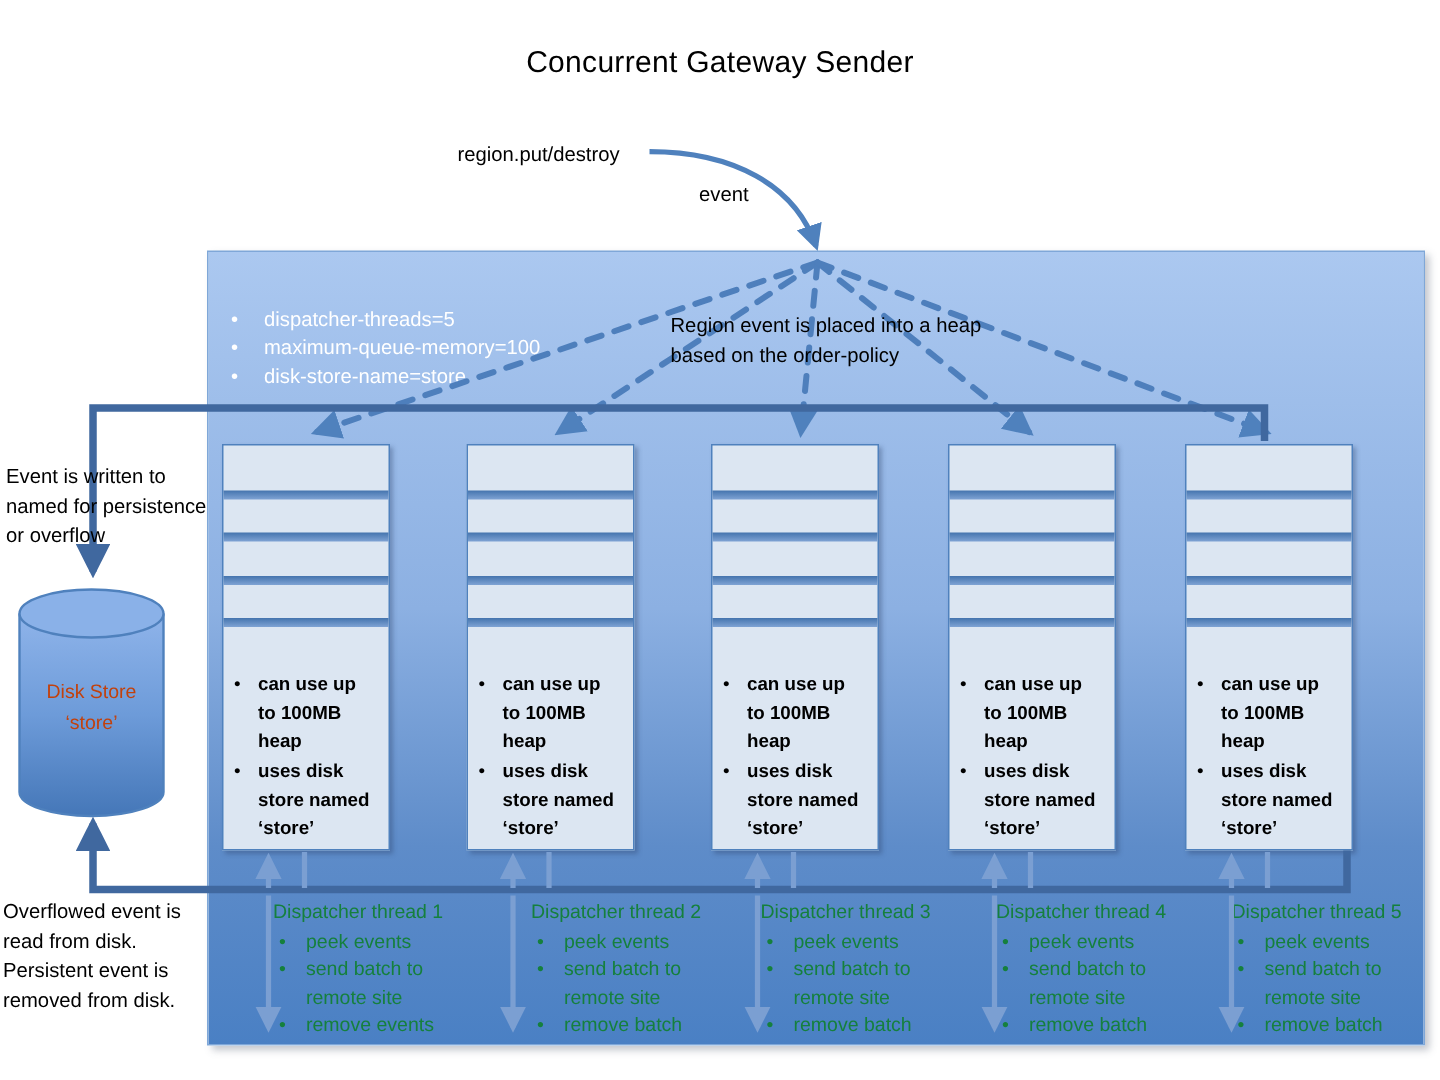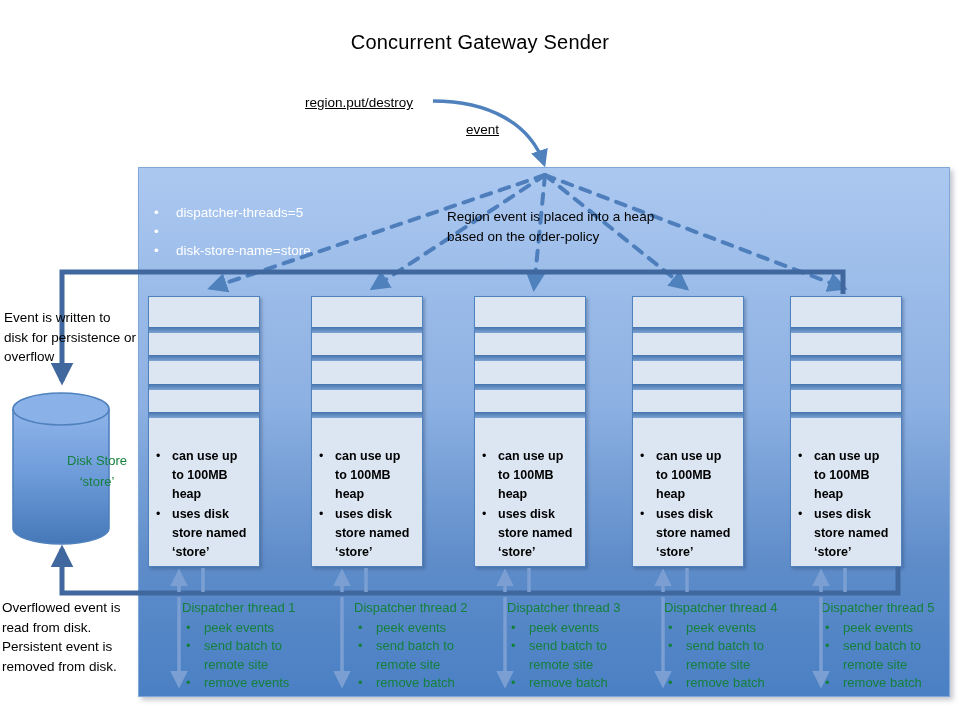--- a/index.html
+++ b/index.html
@@ -1,20 +1,20 @@
 <!DOCTYPE html>
 <html><head>
 <meta charset="utf-8">
 <style>
   html,body{margin:0;padding:0;background:#ffffff;}
   .canvas{position:relative;width:960px;height:720px;background:#fff;overflow:hidden;
           font-family:"Liberation Sans", sans-serif;color:#000;}
   .abs{position:absolute;}
   .page-title{top:31px;left:240px;width:480px;text-align:center;font-size:20px;letter-spacing:.2px;z-index:6;}
-  .lbl{font-size:13.5px;z-index:6;text-decoration:underline;}
+  .lbl{font-size:13.5px;z-index:6;}
   .region-lbl{top:95px;left:305px;}
   .event-lbl{top:122px;left:466px;}
 
   
   .gateway{left:138px;top:167px;width:812px;height:530px;z-index:1;
      background:linear-gradient(to bottom,#abc8f0 0%,#8cb0e2 45%,#5e8cc9 75%,#4a80c4 100%);
      border:1px solid #7fa7d8;box-sizing:border-box;box-shadow:3px 3px 5px rgba(80,90,110,.35);}
   .gw-title{left:150px;top:173px;font-size:21px;color:#fff;z-index:2;letter-spacing:.2px;}
   .gw-bullets{left:152px;top:203px;z-index:2;color:#fff;font-size:13.5px;line-height:19px;width:260px;}
   .b{display:flex;}
@@ -31,21 +31,21 @@
   .qnotes .b{margin-bottom:1px;}
   .qnotes .b span.txt{width:84px;font-weight:bold;}
 
   
   .disp{position:absolute;top:599px;width:130px;z-index:2;font-size:13px;line-height:18.5px;color:#15803d;}
   .disp .t{margin-bottom:1px;}
   .disp .b .dot{width:18px;padding-left:4px;}
   .disp .b span.txt{width:100px;}
 
   
-  .disk-txt{left:12px;top:450px;width:98px;text-align:center;color:#15803d;font-size:13px;line-height:21px;z-index:6;padding-left:36px;}
+  .disk-txt{left:12px;top:450px;width:98px;text-align:center;color:#c2410c;font-size:13px;line-height:21px;z-index:6;}
 
   .note{font-size:13.5px;line-height:19.5px;z-index:6;color:#000;}
   .note1{left:4px;top:308px;width:134px;}
   .note2{left:2px;top:598px;width:142px;}
 
   svg.overlay{position:absolute;left:0;top:0;z-index:4;pointer-events:none;}
 </style>
 </head>
 <body>
 
@@ -56,20 +56,21 @@
   <div class="abs lbl event-lbl">event</div>
 
   <div class="abs gateway"></div>
   <div class="abs gw-bullets">
     <div class="b">
         <span class="dot">•</span>
         <span>dispatcher-threads=5</span>
       </div>
     <div class="b">
         <span class="dot">•</span>
+        <span>maximum-queue-memory=100</span>
       </div>
     <div class="b">
         <span class="dot">•</span>
         <span>disk-store-name=store</span>
       </div>
   </div>
   <div class="abs fan-note">Region event is placed into a  heap based on the order-policy</div>
 
   <div id="queues-layer">
   <div class="queue" style="position: absolute; left: 148px;">
@@ -293,15 +294,15 @@
         <path d="M845,568 L845,592"></path>
         <path d="M821,597 L821,685" marker-end="url(#mLight)"></path>
       </g>
   </svg>
 
   <div class="abs disk-txt">
     <div>Disk Store</div>
     <div>‘store’</div>
   </div>
 
-  <div class="abs note note1">Event is written to disk for persistence or overflow</div>
+  <div class="abs note note1">Event is written to named for persistence or overflow</div>
   <div class="abs note note2">Overflowed event is read from disk.  Persistent event is removed from disk.</div>
 </div>
 
 </body></html>

